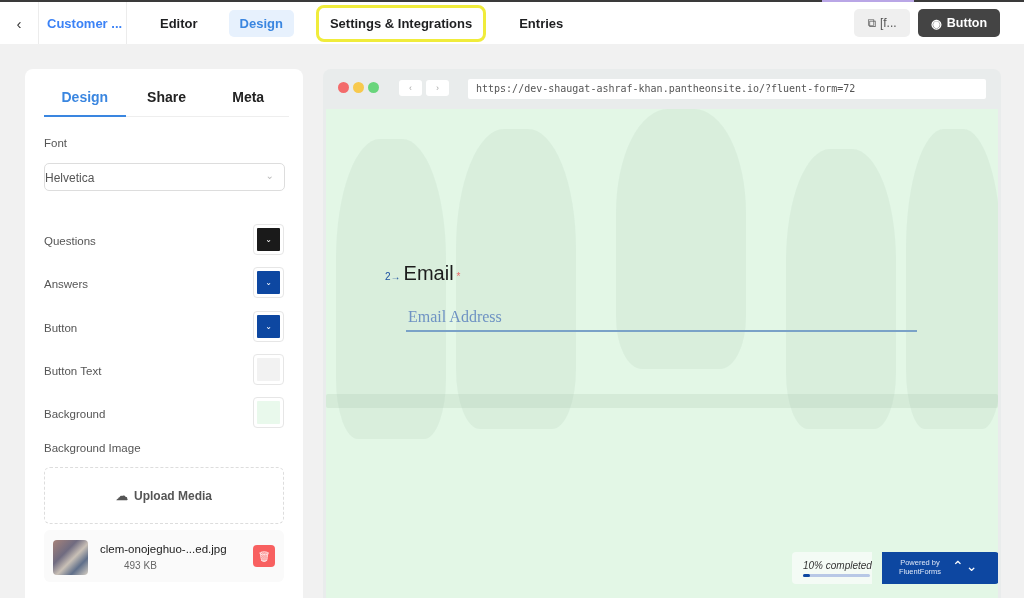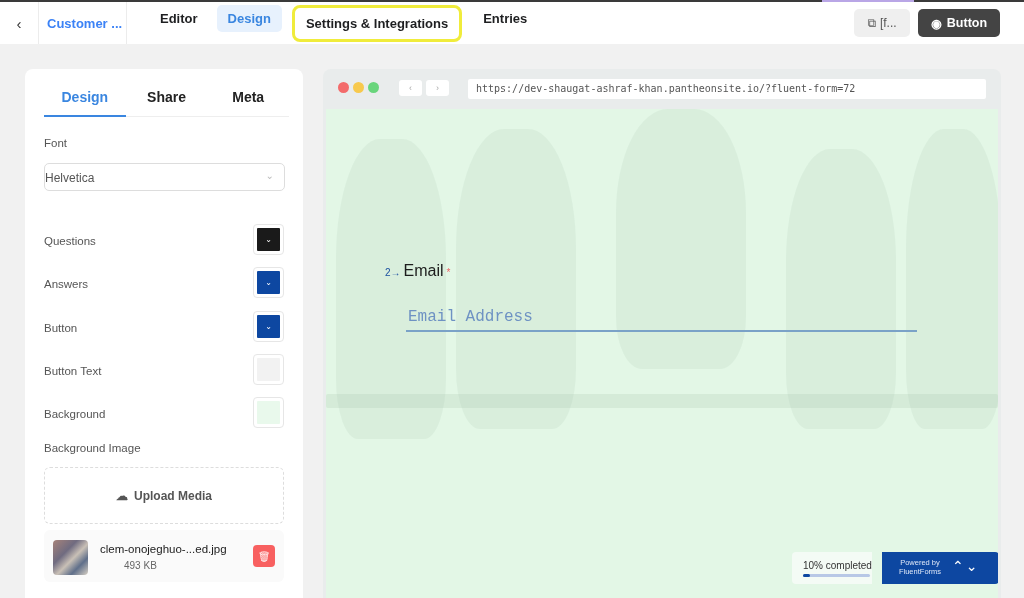--- a/index.html
+++ b/index.html
@@ -5,21 +5,21 @@
   * { box-sizing: border-box; margin: 0; padding: 0; }
   html, body { width: 1024px; height: 598px; overflow: hidden; }
   body { font-family: "Liberation Sans", sans-serif; background: #f1f1f1; color: #1e1f21; position: relative; }
 
   
   .topline { position: absolute; left: 0; top: 0; width: 1024px; height: 2px; background: #3a3a3a; }
   .topline .accent { position: absolute; left: 822px; top: 0; width: 92px; height: 2px; background: #b9a6e6; }
   .topbar { position: absolute; left: 0; top: 2px; width: 1024px; height: 42px; background: #fff; display: flex; align-items: center; }
   .back { width: 39px; height: 42px; display: flex; align-items: center; justify-content: center; border-right: 1px solid #ececec; font-size: 15px; color: #333; }
   .formname { width: 88px; height: 42px; display: flex; align-items: center; padding-left: 8px; border-right: 1px solid #ececec; font-size: 13px; color: #3b82f6; font-weight: 600; }
-  .navtabs { display: flex; align-items: flex-start; margin-left: 22px; gap: 4px; }
+  .navtabs { display: flex; align-items: center; margin-left: 22px; gap: 16px; }
   .navtab { font-size: 13px; font-weight: 600; padding: 6px 11px; border-radius: 5px; color: #1e1f21; margin-right: 4px; }
   .navtab.active { background: #e7f1fd; color: #3a86e0; }
   .navtab.hl { border: 3px solid #f0ec3b; border-radius: 8px; padding: 8px 11px; margin: 0 6px 0 2px; }
   .topright { position: absolute; right: 24px; top: 7px; display: flex; gap: 8px; }
   .shortcode { width: 56px; height: 28px; background: #efefef; border-radius: 5px; display: flex; align-items: center; justify-content: center; font-size: 12px; color: #555; gap: 4px; }
   .preview { width: 82px; height: 28px; background: #444; border-radius: 5px; color: #fff; font-size: 12.5px; font-weight: 600; display: flex; align-items: center; justify-content: center; gap: 5px; }
 
   
   .panel { position: absolute; left: 25px; top: 69px; width: 278px; height: 540px; background: #fff; border-radius: 8px; }
   .ptabs { position: absolute; left: 19px; top: 8px; width: 245px; height: 40px; border-bottom: 1px solid #eee; display: flex; }
@@ -41,25 +41,25 @@
   
   .browser { position: absolute; left: 323px; top: 69px; width: 678px; height: 530px; background: #e9ecec; border-radius: 8px 8px 0 0; }
   .dots { position: absolute; left: 15px; top: 13px; display: flex; gap: 4px; }
   .dot { width: 11px; height: 11px; border-radius: 50%; }
   .navbtn { position: absolute; top: 11px; width: 23px; height: 16px; background: #fff; border-radius: 3px; font-size: 9px; color: #aaa; display: flex; align-items: center; justify-content: center; }
   .url { position: absolute; left: 145px; top: 10px; width: 518px; height: 20px; background: #fff; border-radius: 2px; font-family: "DejaVu Sans Mono", monospace; font-size: 10px; color: #555; padding: 4px 8px; }
   .viewport { position: absolute; left: 3px; top: 40px; width: 672px; height: 490px; background: #e3f7e6; overflow: hidden; }
   .bgblob { position: absolute; border-radius: 40% 40% 20% 20%; background: rgba(170,200,175,0.18); }
   .qlabel { position: absolute; left: 59px; top: 153px; display: flex; align-items: baseline; gap: 3px; }
   .qnum { font-size: 10px; color: #1a4fa0; }
-  .qtext { font-size: 16px; color: #1c1c1c; }
+  .qtext { font-size: 20px; color: #1c1c1c; }
   .req { color: #e66; font-size: 10px; }
-  .emailinput { position: absolute; left: 80px; top: 197px; width: 511px; border: none; border-bottom: 2px solid #7aa2c7; background: transparent; font-family: Liberation Mono, monospace; font-size: 16px; color: #6e92c3; padding: 2px 2px 4px 2px; outline: none; }
+  .emailinput { position: absolute; left: 80px; top: 197px; width: 511px; border: none; border-bottom: 2px solid #7aa2c7; background: transparent; font-family: Liberation Serif, serif; font-size: 16px; color: #6e92c3; padding: 2px 2px 4px 2px; outline: none; }
   .emailinput::placeholder { color: #6e92c3; }
-  .progress { position: absolute; left: 466px; top: 443px; width: 80px; height: 32px; background: #f4fbf5; border-radius: 4px 0 0 4px; }
+  .progress { position: absolute; left: 466px; top: 443px; width: 80px; height: 32px; background: #f4fbf5; border-radius: 4px 0 0 4px; font-style: italic; }
   .ptext { position: absolute; left: 11px; top: 8px; font-size: 10px; color: #333; }
   .pbar { position: absolute; left: 11px; top: 22px; width: 67px; height: 3px; background: #b8c8e6; border-radius: 2px; }
   .pbar .pf { height: 100%; background: #0d47a1; border-radius: 2px; }
   .powered { position: absolute; left: 556px; top: 443px; width: 117px; height: 32px; background: #0d47a1; border-radius: 0 4px 4px 0; color: #dde6f7; }
   .pw1 { position: absolute; left: 13px; top: 6px; font-size: 7.5px; text-align: center; width: 50px; line-height: 9px; }
   .arrows { position: absolute; left: 70px; top: 6px; font-size: 14px; color: #fff; letter-spacing: 2px; }
 </style>
 </head>
 <body>
 

